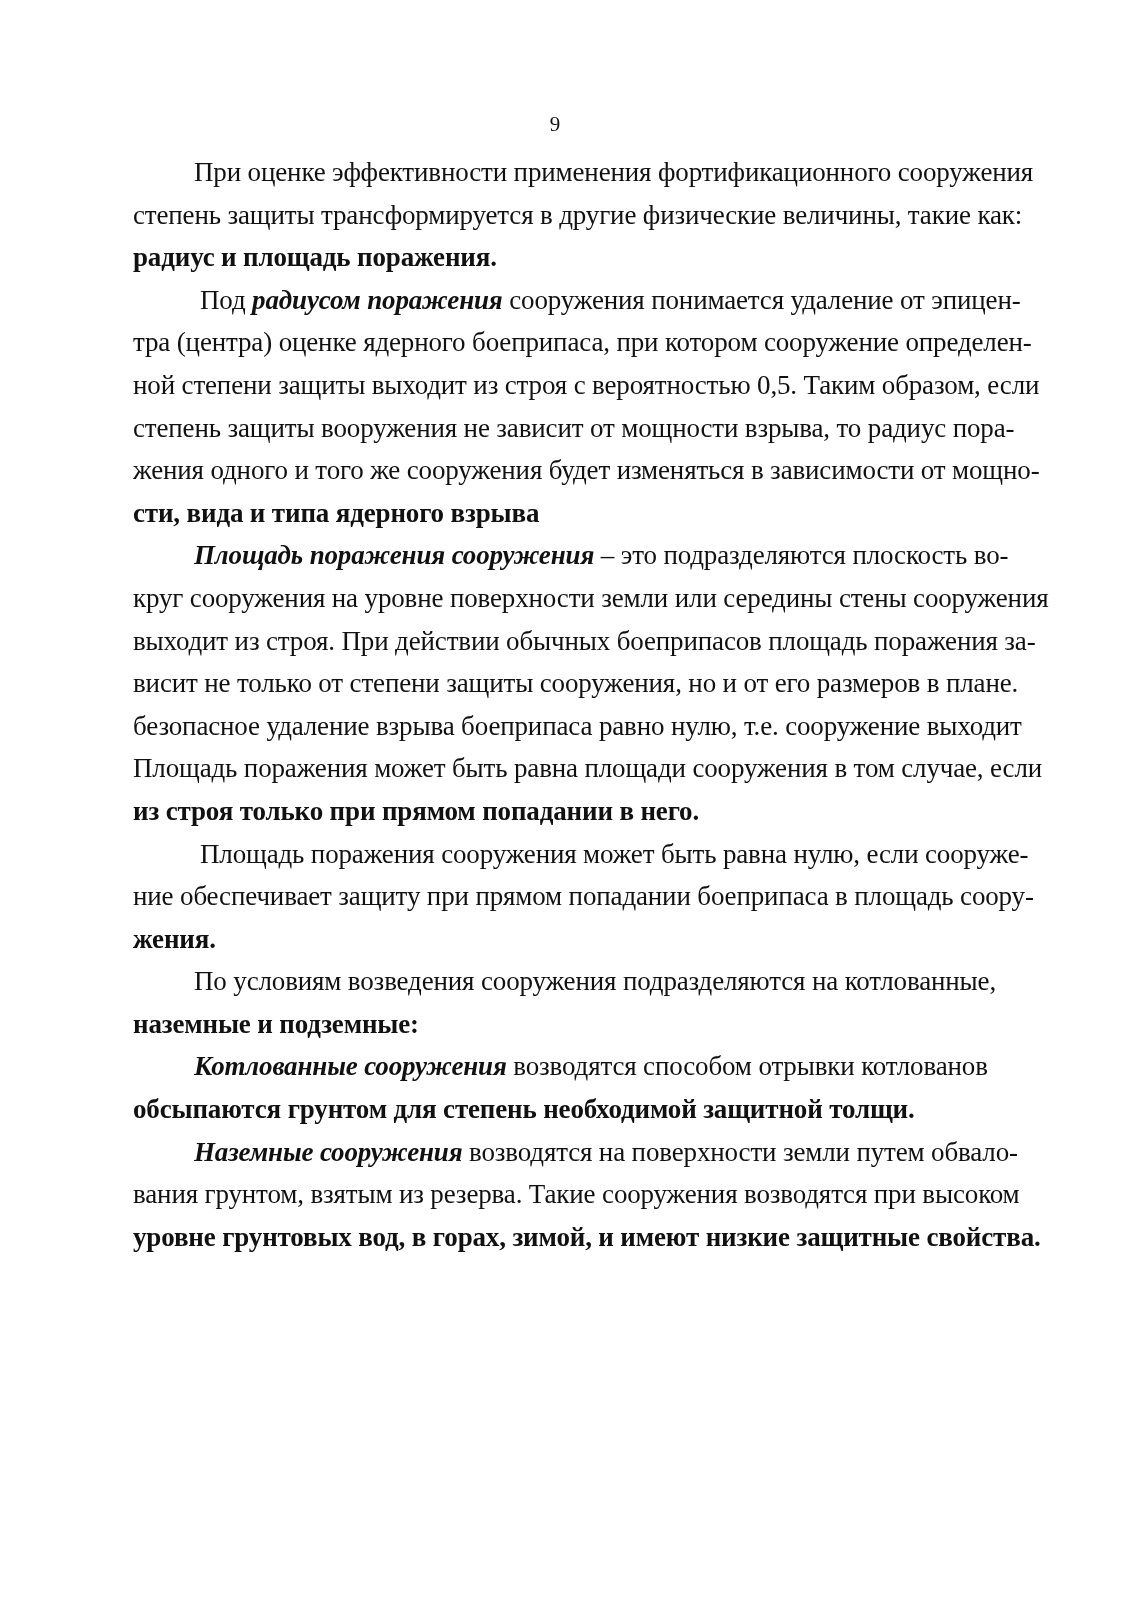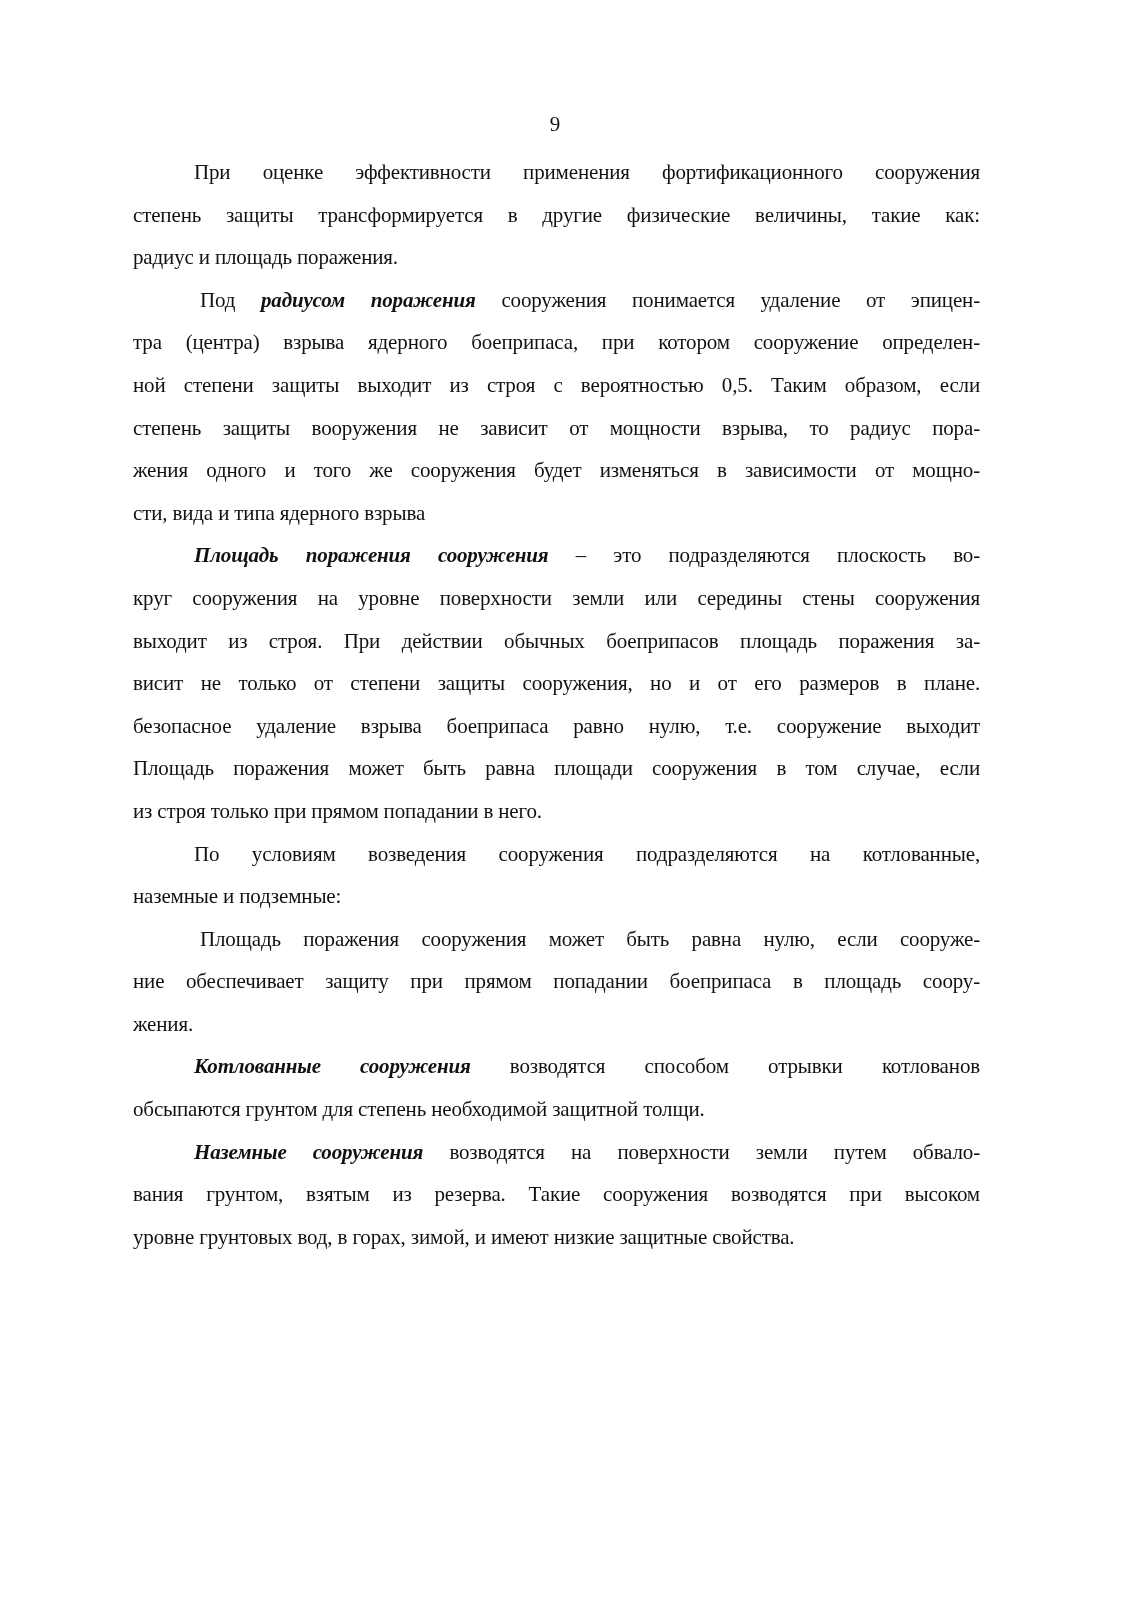--- a/index.html
+++ b/index.html
@@ -26,29 +26,30 @@
     }
     .body-text {
       position: absolute;
       left: 133px;
       top: 151px;
       width: 847px;
     }
     .line {
       height: 42.6px;
       line-height: 42.6px;
-      font-size: 21px;
+      font-size: 27px;
       white-space: nowrap;
       text-align: justify;
       text-align-last: justify;
       letter-spacing: -0.15px;
     }
     .line.last {
       text-align: center;
       text-align-last: left;
+      font-weight: bold;
     }
     .indent {
       padding-left: 61px;
     }
     .indent-2 {
       padding-left: 67px;
     }
     .term {
       font-weight: bold;
       font-style: italic;
@@ -63,46 +64,46 @@
   <div class="body-text">
 
     <div>
       <div class="line indent">При оценке эффективности применения фортификационного сооружения</div>
       <div class="line">степень защиты трансформируется в другие физические величины, такие как:</div>
       <div class="line last">радиус и площадь поражения.</div>
     </div>
 
     <div>
       <div class="line indent-2"><span>Под </span><span class="term">радиусом поражения</span><span> сооружения понимается удаление от эпицен-</span></div>
-      <div class="line">тра (центра) взрыва ядерного боеприпаса, при котором сооружение определен-</div>
+      <div class="line">тра (центра) оценке ядерного боеприпаса, при котором сооружение определен-</div>
       <div class="line">ной степени защиты выходит из строя с вероятностью 0,5. Таким образом, если</div>
       <div class="line">степень защиты вооружения не зависит от мощности взрыва, то радиус пора-</div>
       <div class="line">жения одного и того же сооружения будет изменяться в зависимости от мощно-</div>
       <div class="line last">сти, вида и типа ядерного взрыва</div>
     </div>
 
     <div>
       <div class="line indent"><span class="term">Площадь поражения сооружения</span><span> – это подразделяются плоскость во-</span></div>
       <div class="line">круг сооружения на уровне поверхности земли или середины стены сооружения</div>
       <div class="line">выходит из строя. При действии обычных боеприпасов площадь поражения за-</div>
       <div class="line">висит не только от степени защиты сооружения, но и от его размеров в плане.</div>
       <div class="line">безопасное удаление взрыва боеприпаса равно нулю, т.е. сооружение выходит</div>
       <div class="line">Площадь поражения может быть равна площади сооружения в том случае, если</div>
       <div class="line last">из строя только при прямом попадании в него.</div>
     </div>
 
     <div>
-      <div class="line indent">По условиям возведения сооружения подразделяются на котлованные,</div>
-      <div class="line last">наземные и подземные:</div>
+      <div class="line indent-2">Площадь поражения сооружения может быть равна нулю, если сооруже-</div>
+      <div class="line">ние обеспечивает защиту при прямом попадании боеприпаса в площадь соору-</div>
+      <div class="line last">жения.</div>
     </div>
 
     <div>
-      <div class="line indent-2">Площадь поражения сооружения может быть равна нулю, если сооруже-</div>
-      <div class="line">ние обеспечивает защиту при прямом попадании боеприпаса в площадь соору-</div>
-      <div class="line last">жения.</div>
+      <div class="line indent">По условиям возведения сооружения подразделяются на котлованные,</div>
+      <div class="line last">наземные и подземные:</div>
     </div>
 
     <div>
       <div class="line indent"><span class="term">Котлованные сооружения</span><span> возводятся способом отрывки котлованов</span></div>
       <div class="line last">обсыпаются грунтом для степень необходимой защитной толщи.</div>
     </div>
 
     <div>
       <div class="line indent"><span class="term">Наземные сооружения</span><span> возводятся на поверхности земли путем обвало-</span></div>
       <div class="line">вания  грунтом, взятым из резерва. Такие сооружения возводятся при высоком</div>

